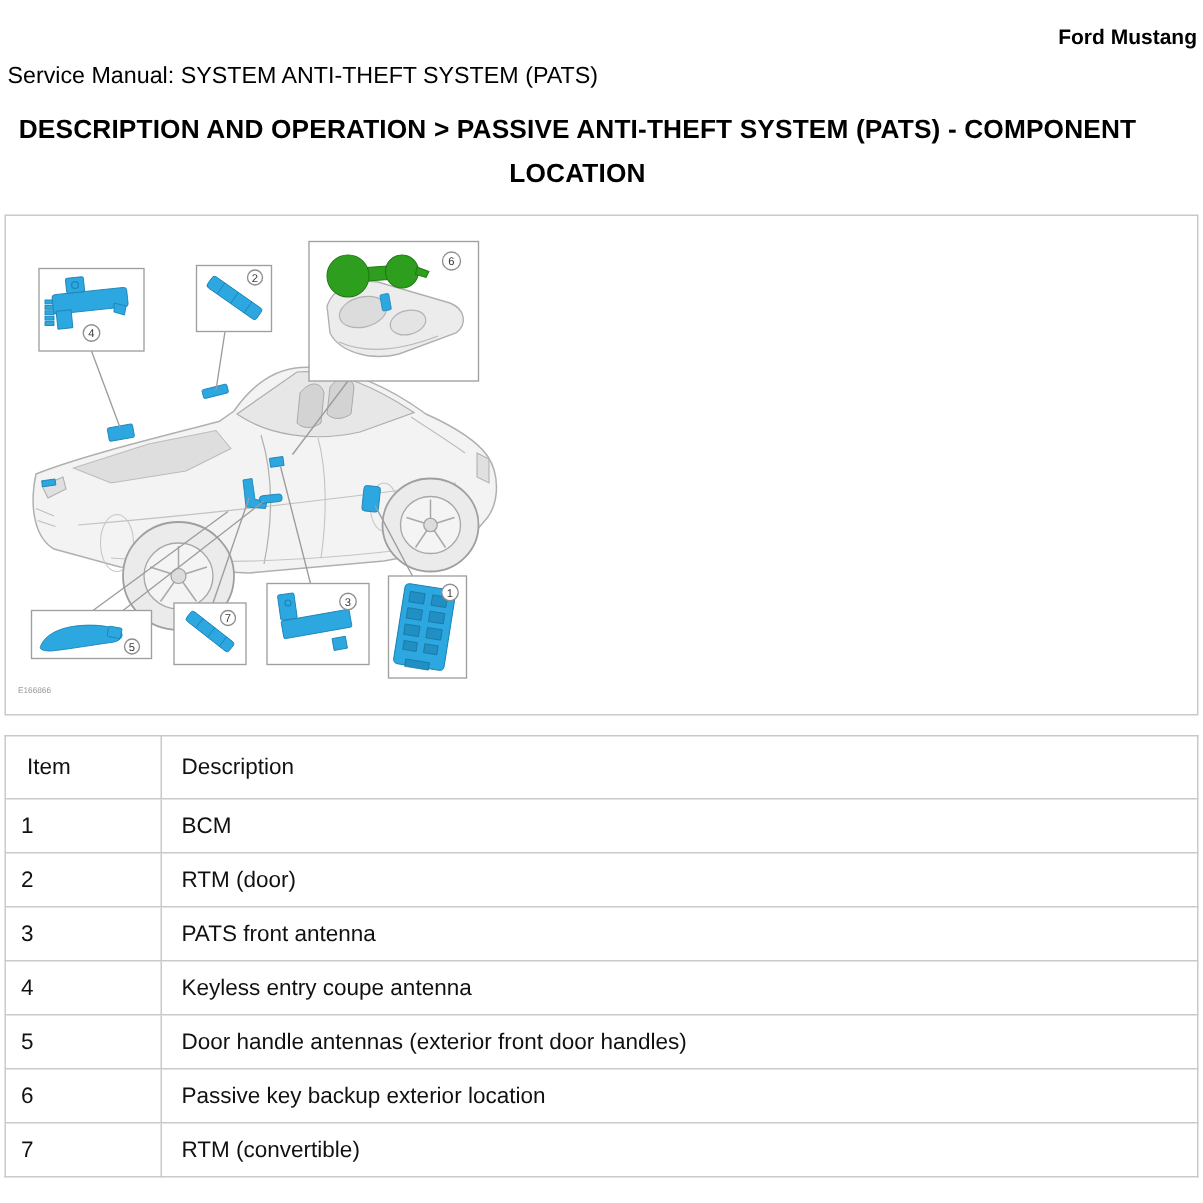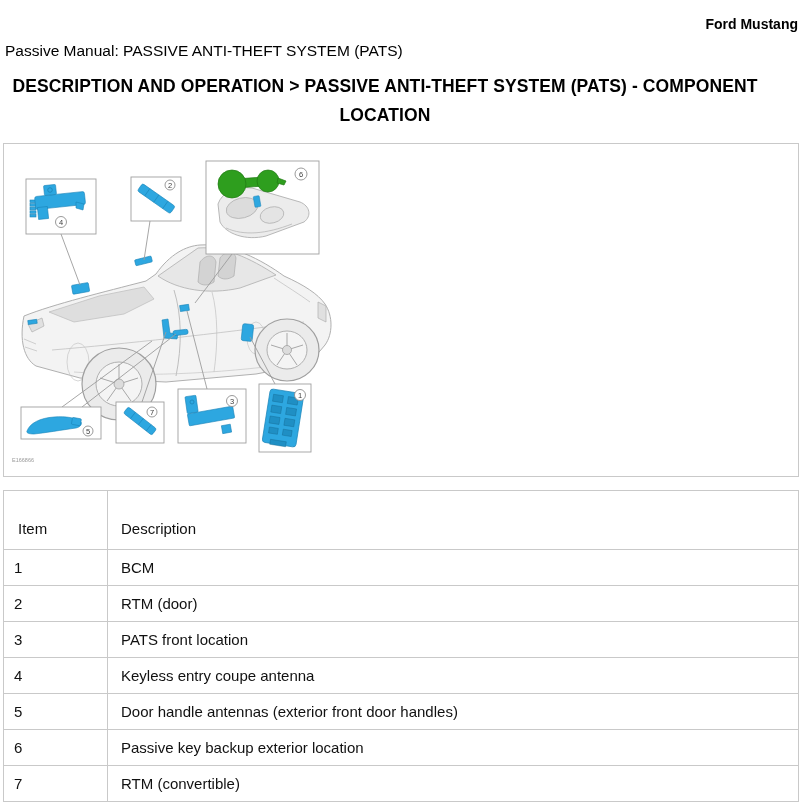--- a/index.html
+++ b/index.html
@@ -32,31 +32,31 @@
     border-collapse:collapse;table-layout:fixed;
     font-size:15px;color:#111;
   }
   table.component-table th,
   table.component-table td{
     border:1px solid #c9c9c9;
     text-align:left;font-weight:400;
     vertical-align:middle;
     white-space:nowrap;overflow:hidden;
   }
-  table.component-table th{height:41px;padding:17px 0 0 14px;}
+  table.component-table th{height:41px;padding:0 0 0 14px;}
   table.component-table td{height:35px;padding:0 0 0 10px;}
   table.component-table .col-item{width:89px;}
   table.component-table td.desc,
   table.component-table th.desc{padding-left:13px;}
 </style>
 </head>
 <body>
 
 <div class="brand">Ford Mustang</div>
-<div class="service-line">Passive Manual: PASSIVE ANTI-THEFT SYSTEM (PATS)</div>
+<div class="service-line">Service Manual: SYSTEM ANTI-THEFT SYSTEM (PATS)</div>
 <div class="heading">DESCRIPTION AND OPERATION &gt; PASSIVE ANTI-THEFT SYSTEM (PATS) - COMPONENT LOCATION</div>
 
 <div class="figure-box">
 <svg width="794" height="332" viewBox="0 0 794 332">
 
   <g>
 
     <path d="M 20,172 C 50,160 100,148 142,137 L 152,130
              C 166,110 182,102 196,101 C 226,99 258,116 280,132
              C 300,141 314,150 321,160 C 329,172 329,190 321,201
@@ -247,21 +247,21 @@
     <tr>
       <td class="col-item">1</td>
       <td class="desc">BCM</td>
     </tr>
     <tr>
       <td class="col-item">2</td>
       <td class="desc">RTM (door)</td>
     </tr>
     <tr>
       <td class="col-item">3</td>
-      <td class="desc">PATS front location</td>
+      <td class="desc">PATS front antenna</td>
     </tr>
     <tr>
       <td class="col-item">4</td>
       <td class="desc">Keyless entry coupe antenna</td>
     </tr>
     <tr>
       <td class="col-item">5</td>
       <td class="desc">Door handle antennas (exterior front door handles)</td>
     </tr>
     <tr>

